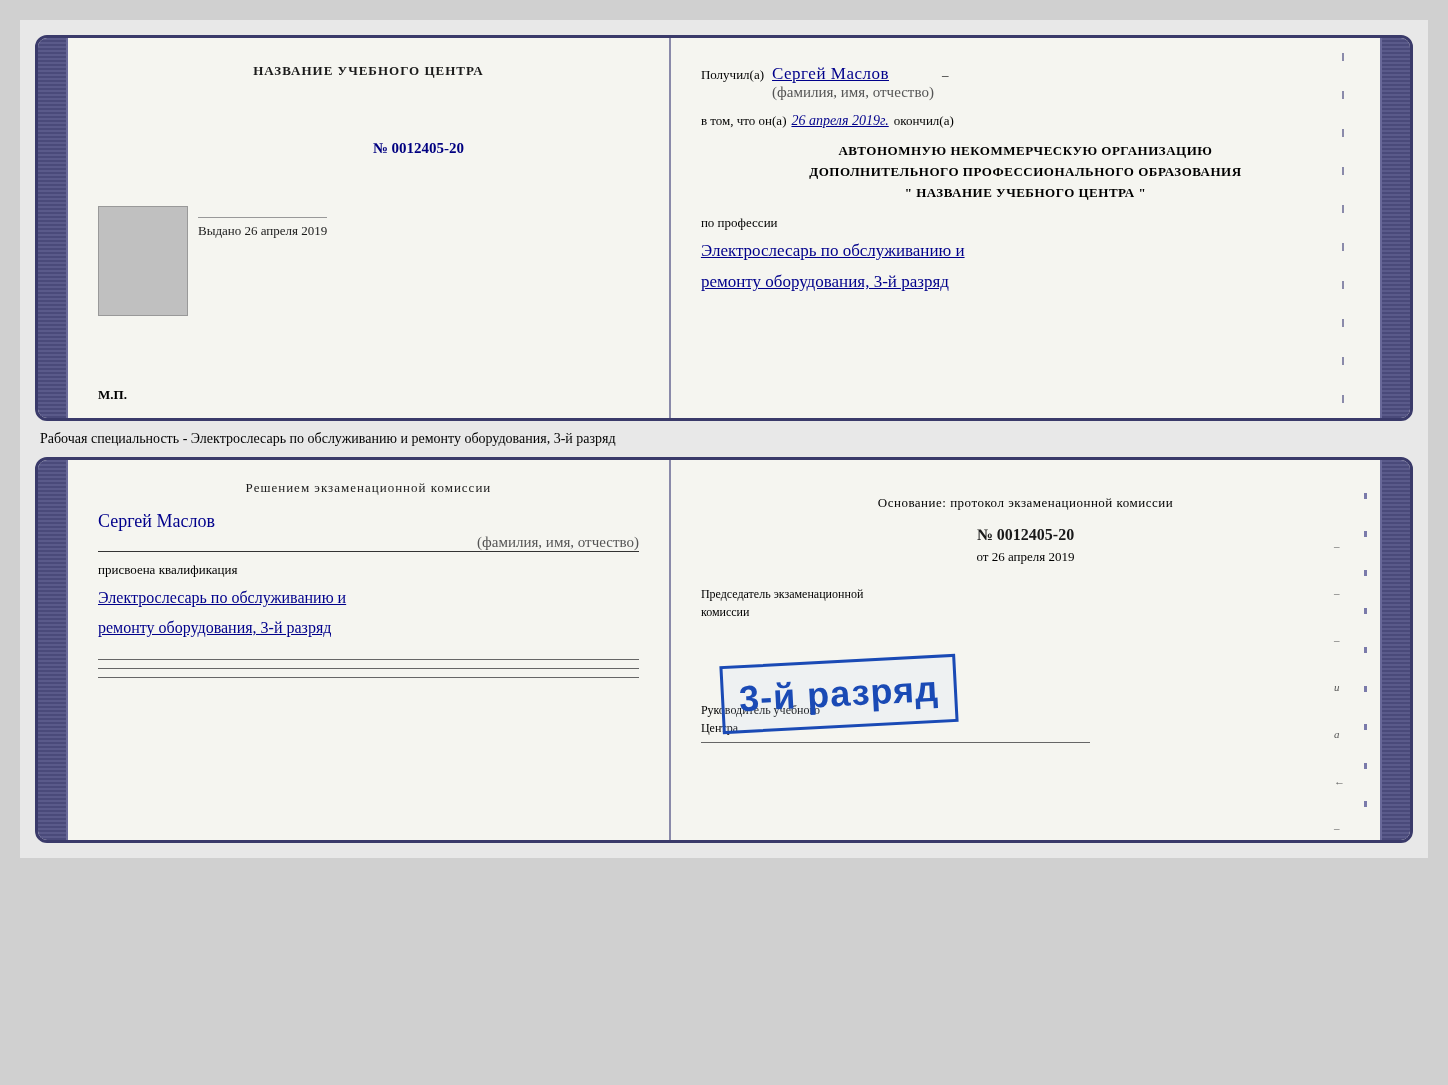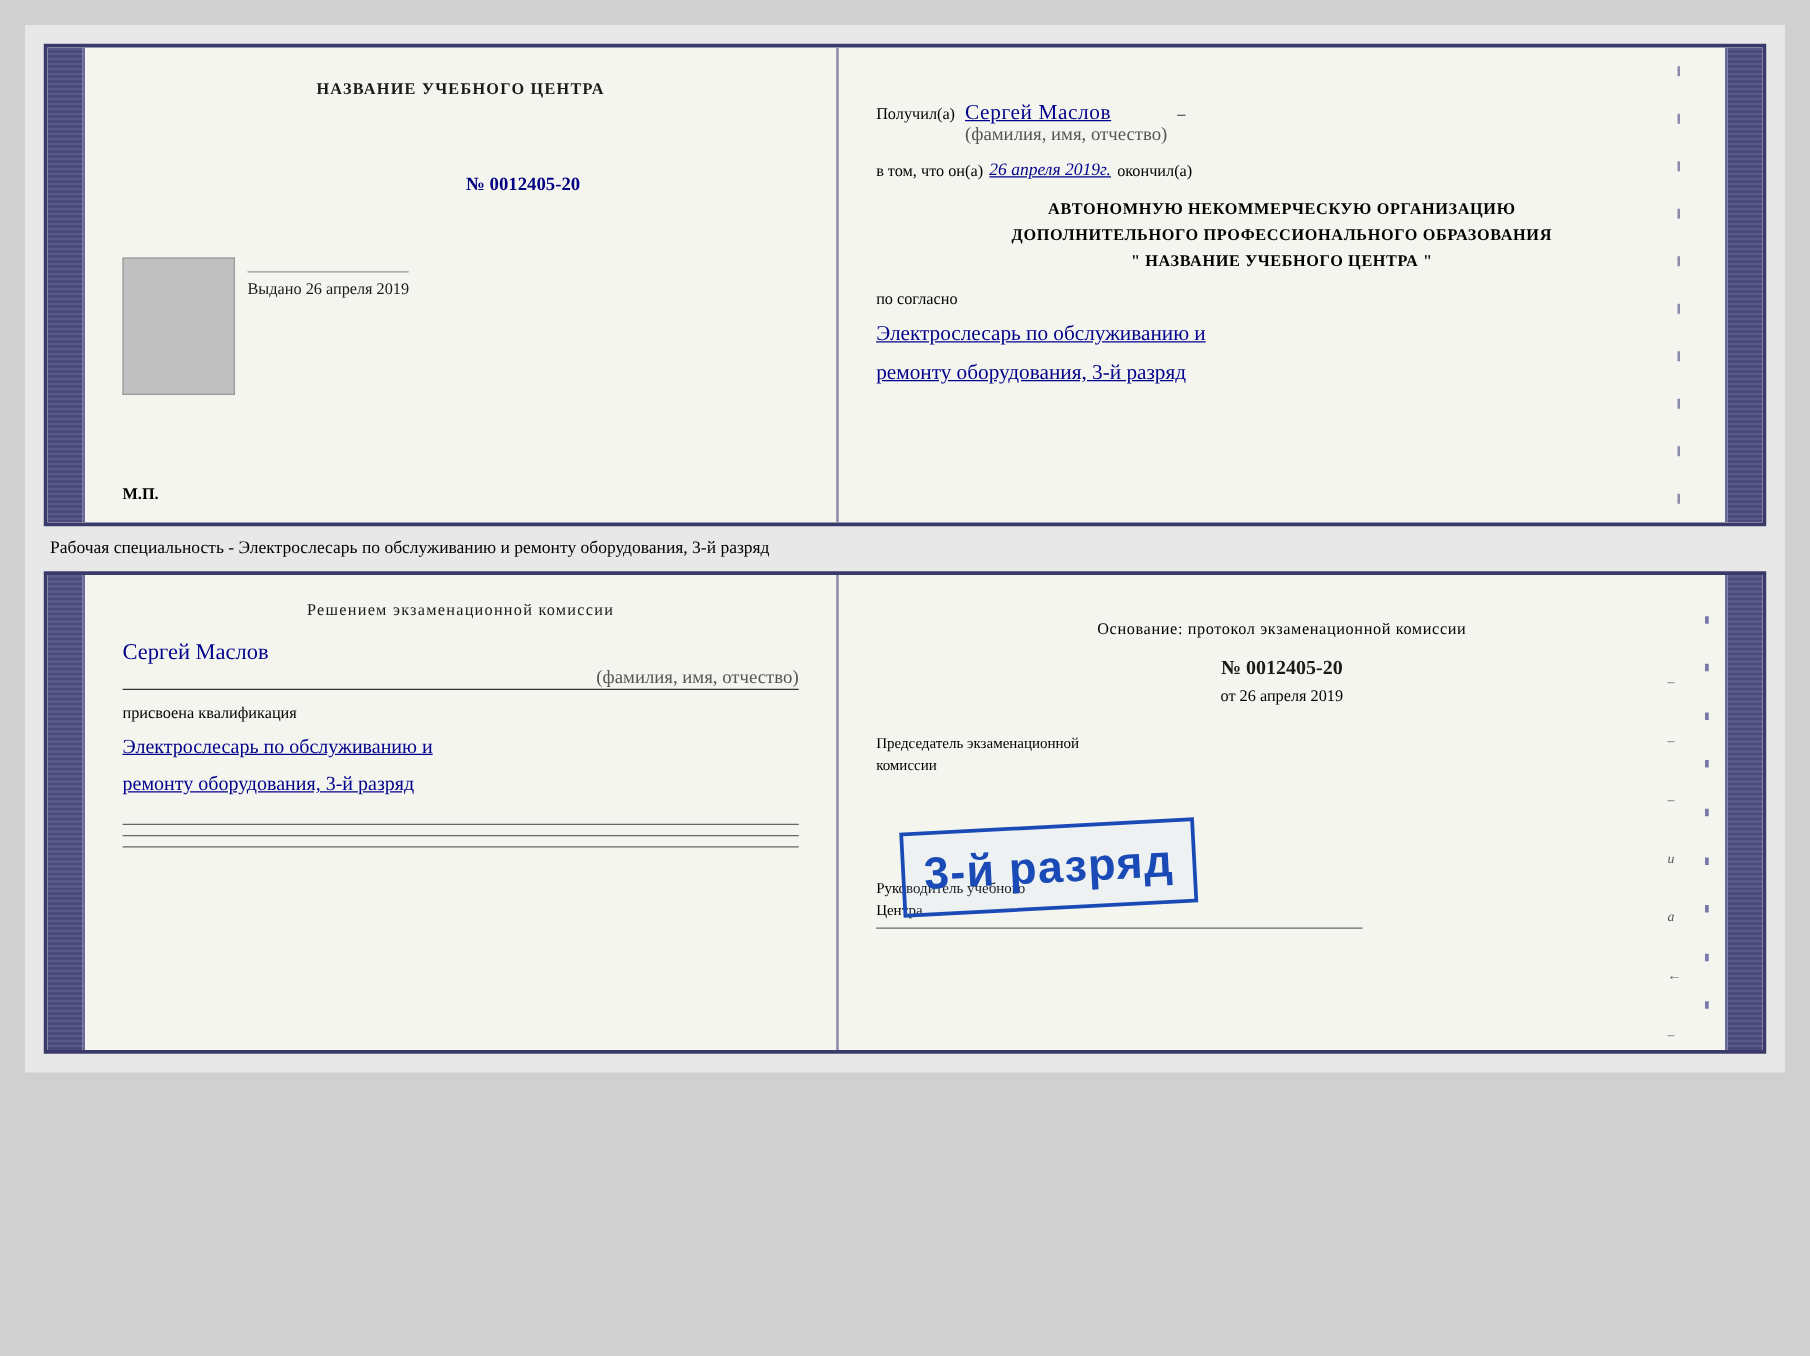--- a/index.html
+++ b/index.html
@@ -13,21 +13,21 @@
 
     .page-bg {
       background: #e8e8e8;
       padding: 15px;
     }
 
     
     .document-card {
       background: #f5f5f0;
       border: 3px solid #3a3a6a;
-      border-radius: 0;
+      border-radius: 12px;
       position: relative;
       overflow: hidden;
     }
 
     
     .document-card::before,
     .document-card::after {
       content: '';
       position: absolute;
       top: 0;
@@ -55,21 +55,21 @@
 
     .doc-left {
       flex: 1;
       padding: 25px 30px;
       border-right: 2px solid #8a8aaa;
       position: relative;
     }
 
     .doc-right {
       flex: 1.2;
-      padding: 42px 30px;
+      padding: 26px 30px;
       position: relative;
     }
 
     
     .right-spine {
       position: absolute;
       right: 28px;
       top: 0;
       bottom: 0;
       width: 18px;
@@ -430,21 +430,21 @@
           <span class="okончил-text">окончил(а)</span>
         </div>
 
         <div class="organization-block">
           <div>АВТОНОМНУЮ НЕКОММЕРЧЕСКУЮ ОРГАНИЗАЦИЮ</div>
           <div>ДОПОЛНИТЕЛЬНОГО ПРОФЕССИОНАЛЬНОГО ОБРАЗОВАНИЯ</div>
           <div>" НАЗВАНИЕ УЧЕБНОГО ЦЕНТРА "</div>
         </div>
 
         <div class="po-professii-block">
-          <div>по согласно</div>
+          <div>по профессии</div>
           <span class="profession-handwritten">
             <span>Электрослесарь по обслуживанию и</span><br>
             <span>ремонту оборудования, 3-й разряд</span>
           </span>
         </div>
       </div>
     </div>
   </div>
 
   <div class="between-text">Рабочая специальность - Электрослесарь по обслуживанию и ремонту оборудования, 3-й разряд</div>

